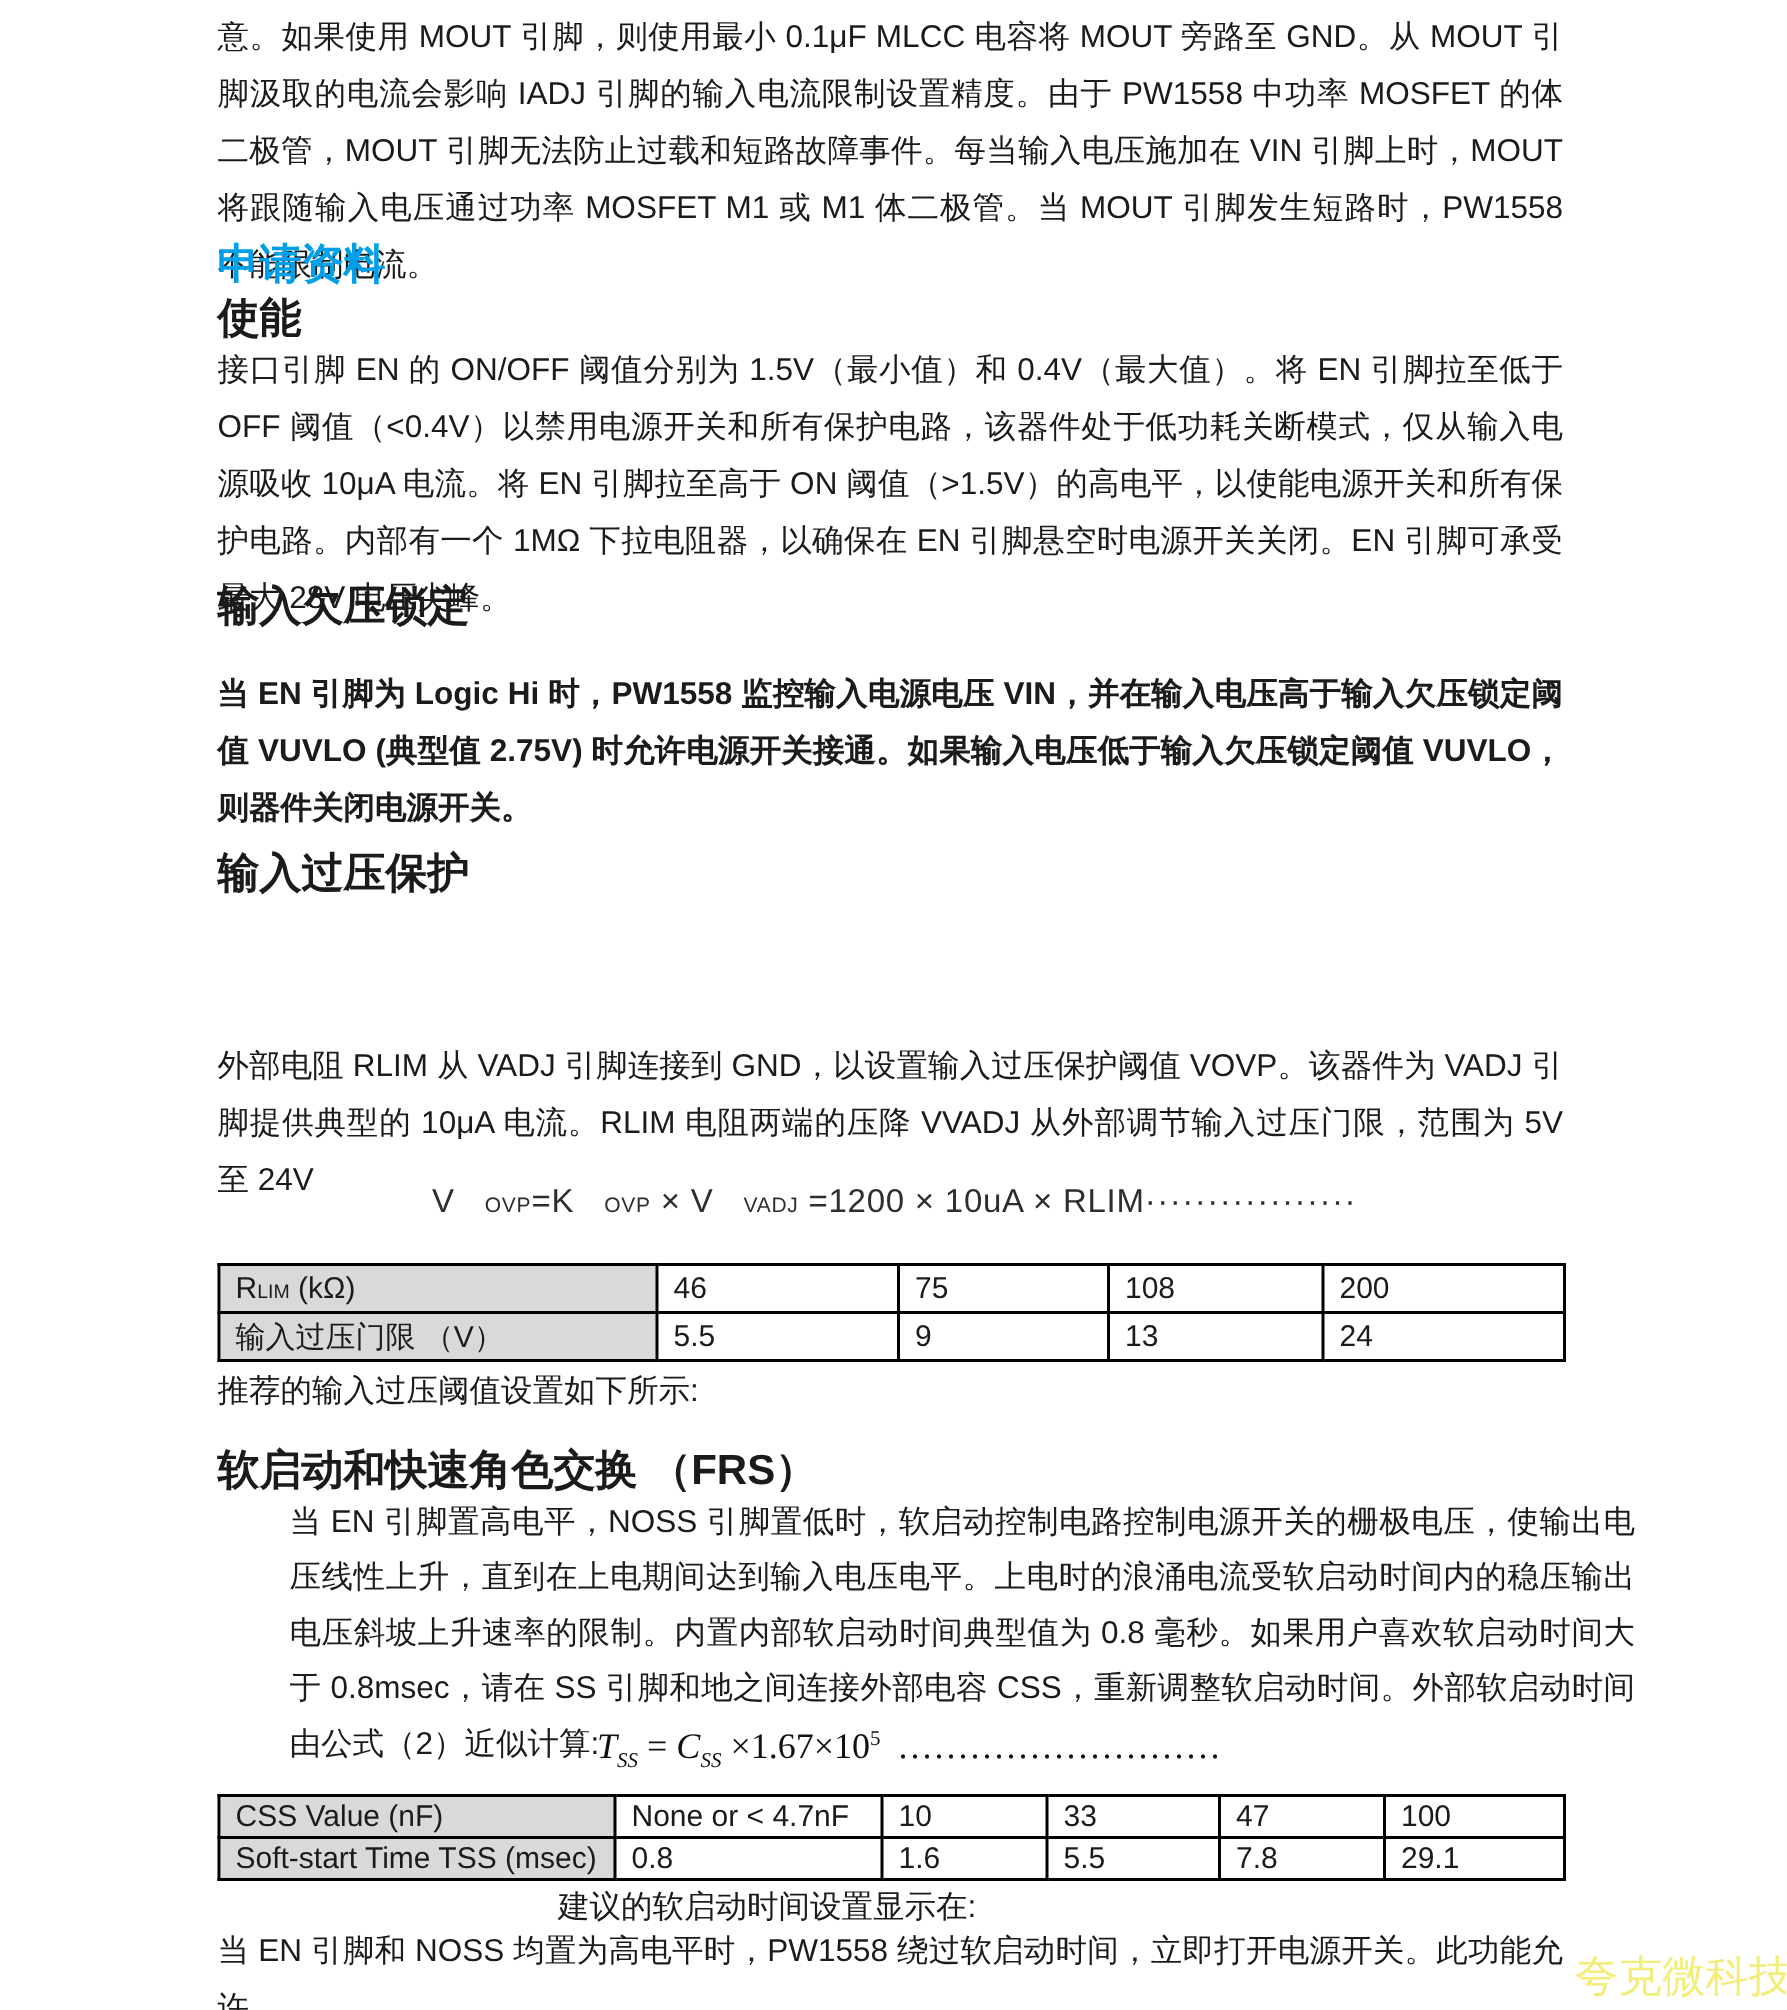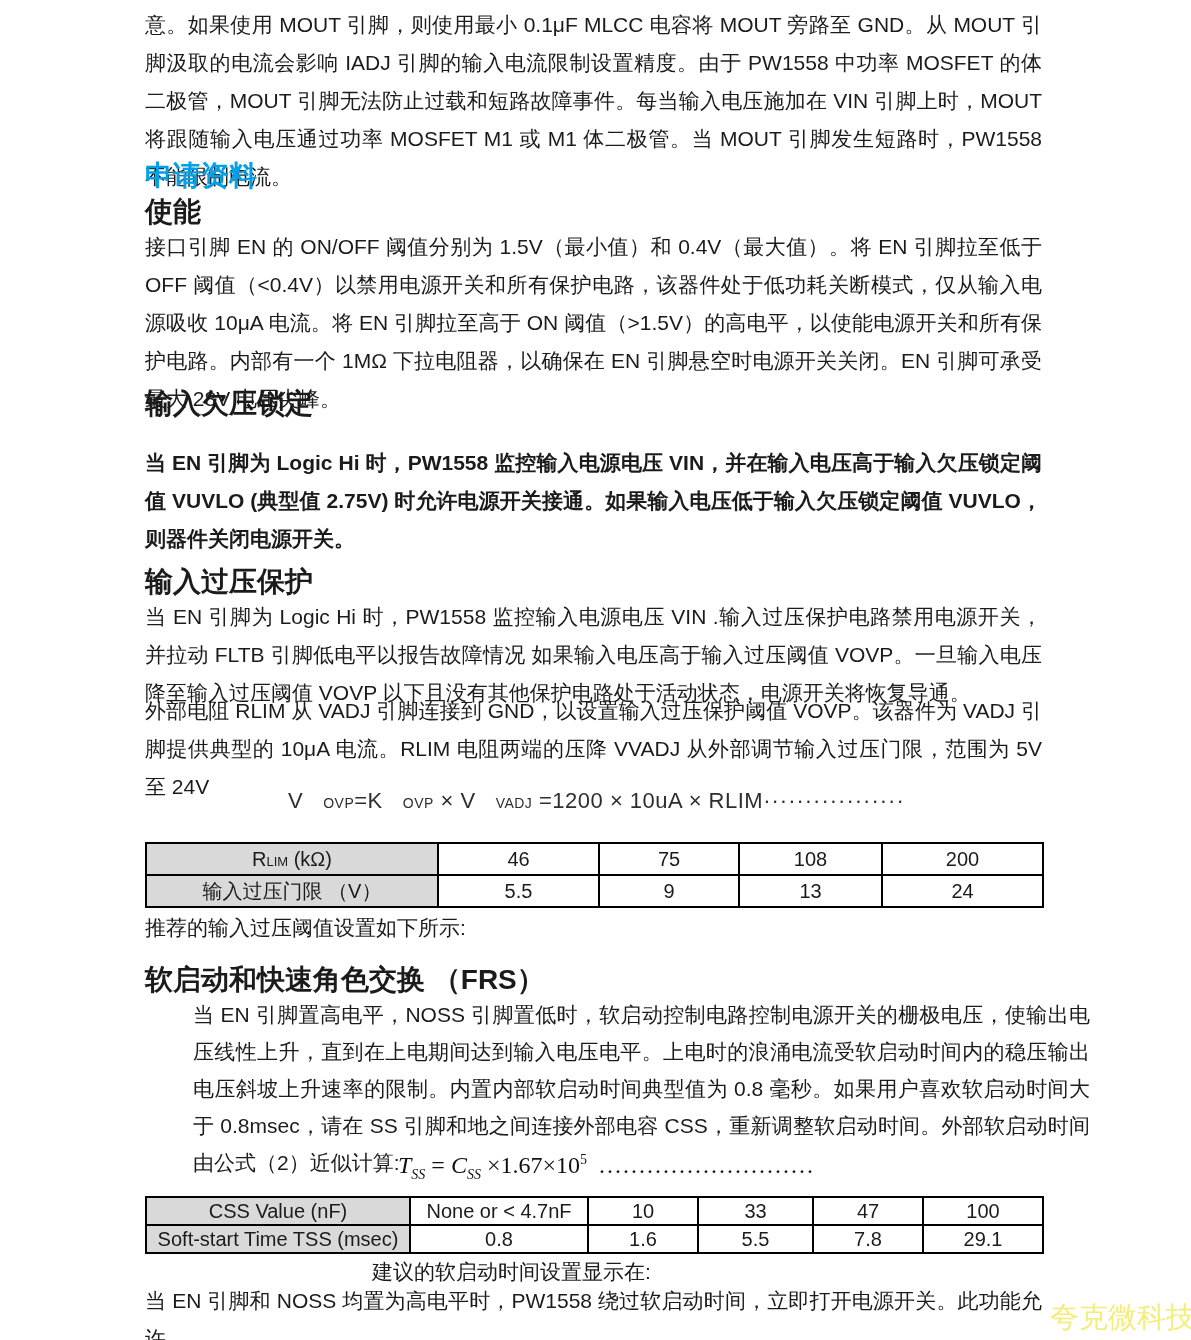--- a/index.html
+++ b/index.html
@@ -40,21 +40,21 @@
     font-size:24px;
     color:#111;
     white-space:nowrap;
   }
   .formula2 .it { font-style:italic; }
   .formula2 .sb { font-size:14px; font-style:italic; vertical-align:-6px; }
   .formula2 .sp { font-size:14px; vertical-align:9px; }
   .formula2 .dots { letter-spacing:2px; }
 
   
-  table.dtable { border-collapse:collapse; table-layout:fixed; width:897px;text-align:center; }
+  table.dtable { border-collapse:collapse; table-layout:fixed; width:897px; }
   table.dtable td {
     border:2px solid #000;
     font-size:20px;
     padding:0 10px;
     overflow:hidden;
     white-space:nowrap;
     vertical-align:middle;
   }
   table.t1 td { height:30px; }
   table.t2 td { height:26px; }
@@ -83,21 +83,20 @@
 
   <h3 class="blk heading heading-blue" style="top:160px;">申请资料</h3>
 
   <h4 class="blk heading" style="top:196px;">使能</h4>
   <p class="blk para" style="top:228px;">接口引脚 EN 的 ON/OFF 阈值分别为 1.5V（最小值）和 0.4V（最大值）。将 EN 引脚拉至低于 OFF 阈值（&lt;0.4V）以禁用电源开关和所有保护电路，该器件处于低功耗关断模式，仅从输入电源吸收 10μA 电流。将 EN 引脚拉至高于 ON 阈值（&gt;1.5V）的高电平，以使能电源开关和所有保护电路。内部有一个 1MΩ 下拉电阻器，以确保在 EN 引脚悬空时电源开关关闭。EN 引脚可承受最大 28V 电压尖峰。</p>
 
   <h4 class="blk heading" style="top:388px;">输入欠压锁定</h4>
   <p class="blk para" style="top:444px;font-weight:bold;">当 EN 引脚为 Logic Hi 时，PW1558 监控输入电源电压 VIN，并在输入电压高于输入欠压锁定阈值 VUVLO (典型值 2.75V) 时允许电源开关接通。如果输入电压低于输入欠压锁定阈值 VUVLO，则器件关闭电源开关。</p>
 
   <h4 class="blk heading" style="top:566px;">输入过压保护</h4>
-  <p class="blk para" style="top:598px;">当 EN 引脚为 Logic Hi 时，PW1558 监控输入电源电压 VIN .输入过压保护电路禁用电源开关，并拉动 FLTB 引脚低电平以报告故障情况 如果输入电压高于输入过压阈值 VOVP。一旦输入电压降至输入过压阈值 VOVP 以下且没有其他保护电路处于活动状态，电源开关将恢复导通。</p>
   <p class="blk para" style="top:692px;">外部电阻 RLIM 从 VADJ 引脚连接到 GND，以设置输入过压保护阈值 VOVP。该器件为 VADJ 引脚提供典型的 10μA 电流。RLIM 电阻两端的压降 VVADJ 从外部调节输入过压门限，范围为 5V 至 24V</p>
 
   <div class="blk formula1" style="top:788px; left:288px;">
     <span>V</span><span class="sc">OVP</span><span>=K</span><span class="sc">OVP</span><span> × V</span><span class="sc">VADJ</span><span> =1200  ×  10uA  ×  RLIM</span><span class="dots">·················</span>
   </div>
 
   <table class="blk dtable t1" style="top:842px;">
     <colgroup>
       <col style="width:292px">
         <col style="width:161px">

